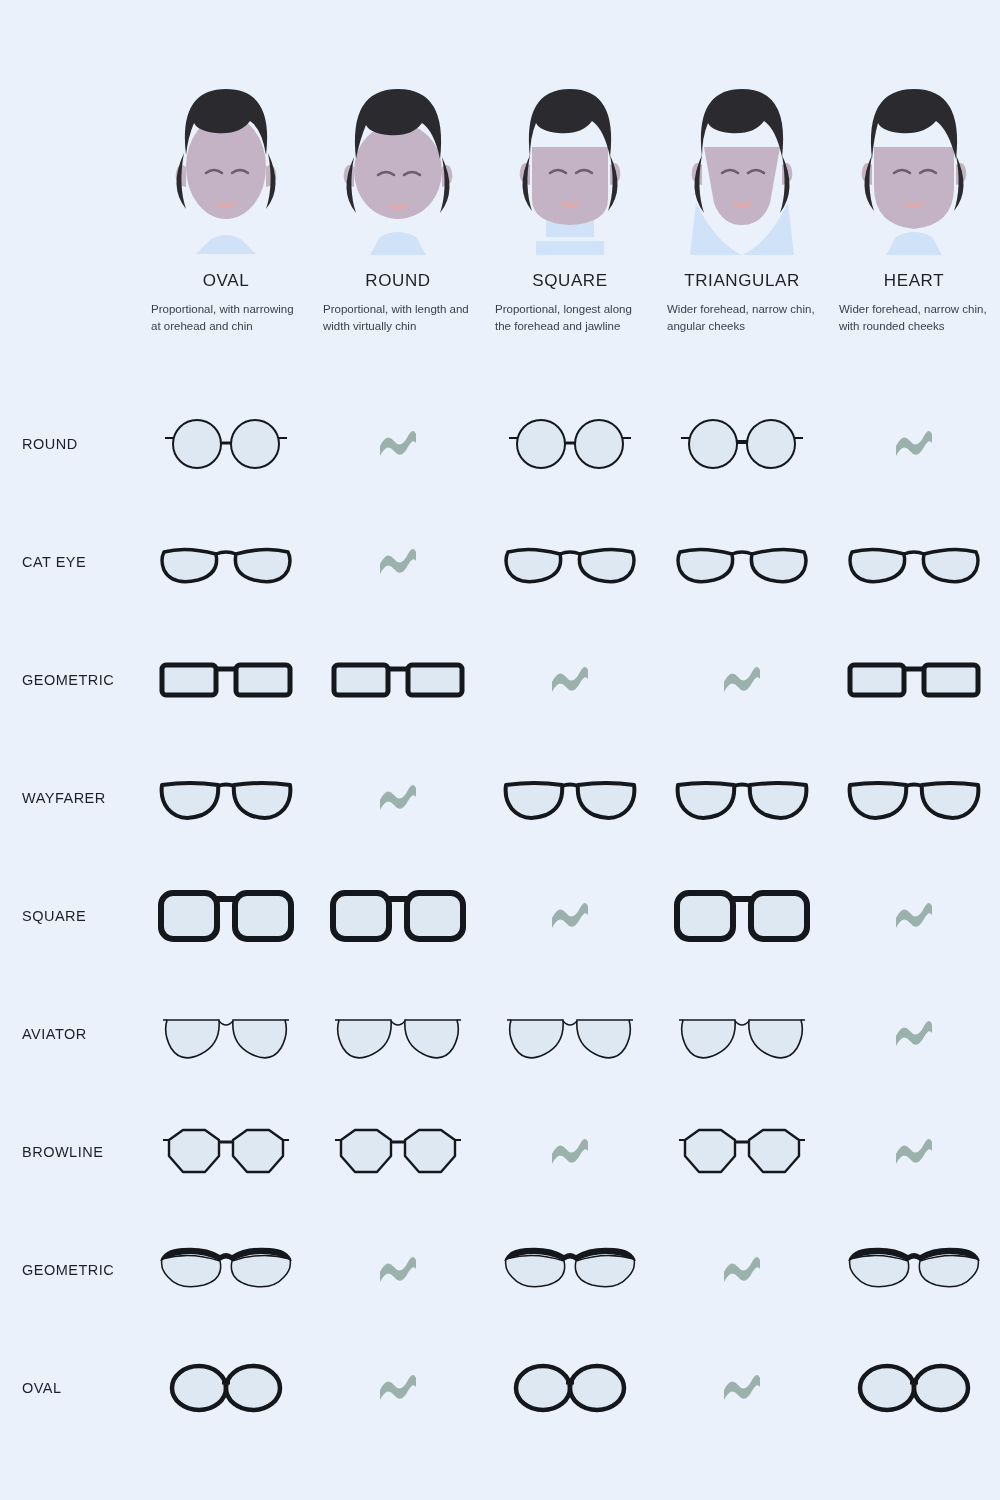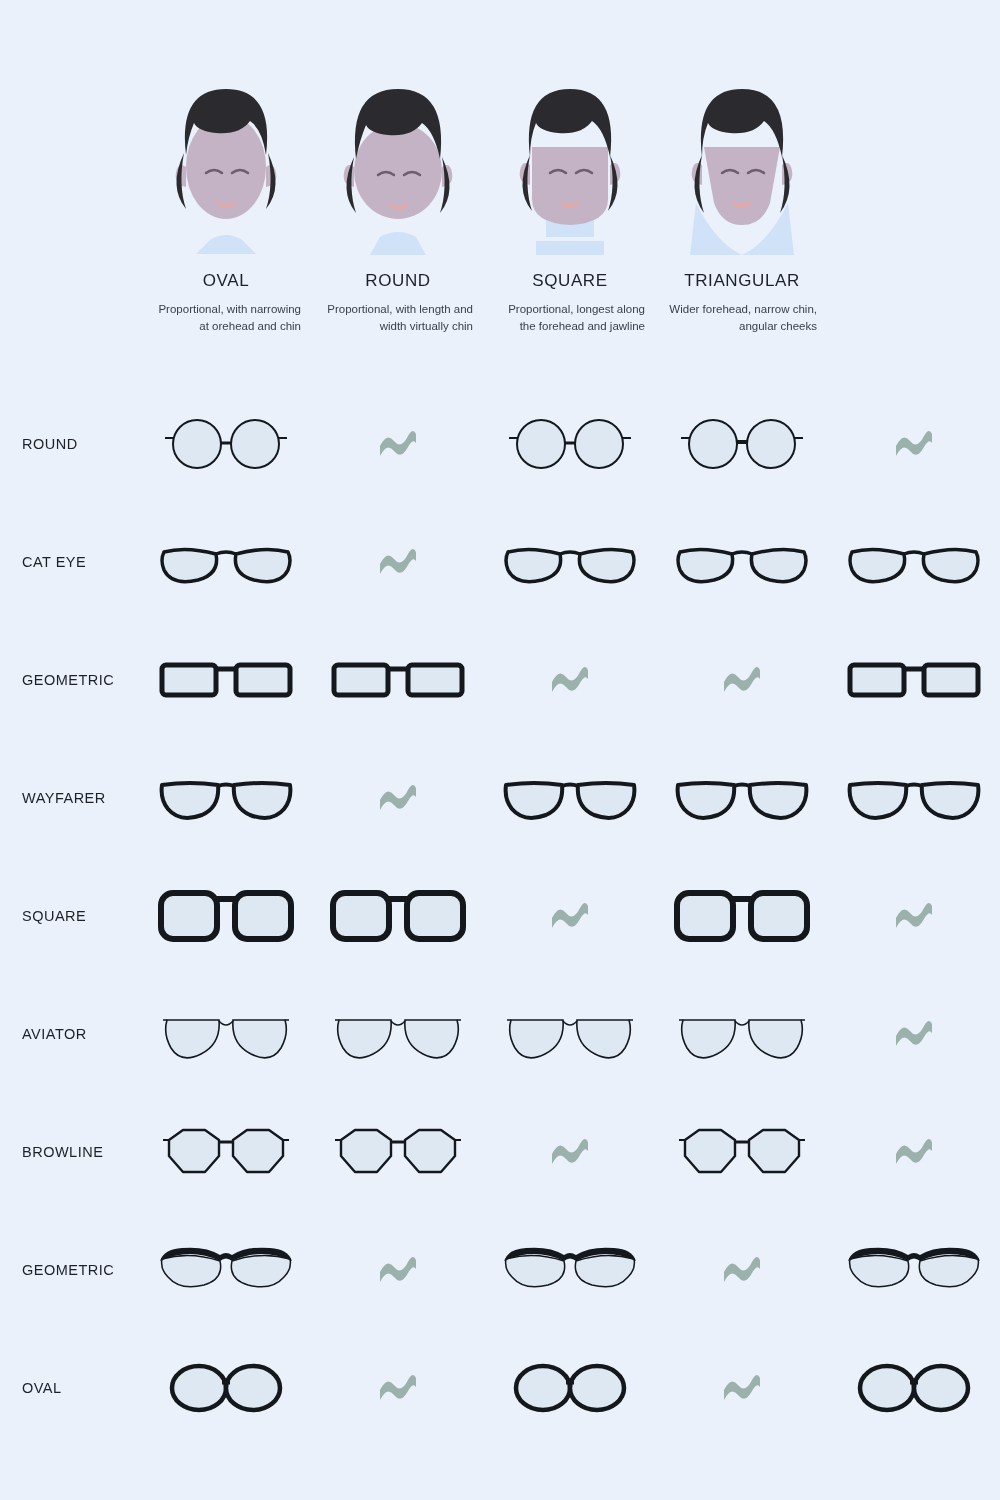--- a/index.html
+++ b/index.html
@@ -39,21 +39,21 @@
     margin-top: 16px;
     font-size: 17px;
     letter-spacing: 0.6px;
     color: #1d2127;
     text-align: center;
   }
   .face-desc {
     margin-top: 10px;
     font-size: 11.5px;
     line-height: 1.45;
-    text-align: right;
+    text-align: left;
     color: #3b4149;
     width: 150px;
   }
 
   
   .grid {
     position: absolute;
     top: 385px;
     left: 0;
     width: 1000px;
@@ -158,20 +158,38 @@
         <path d="M126 100 q6 34 -2 58 q18 -24 2 -58 z" fill="#2b2b2f"></path>
         <path d="M66 118 q8 -6 16 0" stroke="#6b5d6e" stroke-width="2.5" fill="none" stroke-linecap="round"></path>
         <path d="M92 118 q8 -6 16 0" stroke="#6b5d6e" stroke-width="2.5" fill="none" stroke-linecap="round"></path>
         <path d="M78 148 q8 6 16 0" stroke="#e3a9a9" stroke-width="3" fill="none" stroke-linecap="round"></path>
       </svg>
     </div>
     <div class="face-name">TRIANGULAR</div>
     <div class="face-desc">Wider forehead, narrow chin, angular cheeks</div>
   </div>
 
+  <div class="face-col">
+    <div class="face-art">
+      <svg width="172" height="200" viewBox="0 0 172 200">
+        <path d="M68 182 q18 -10 36 0 l10 18 h-56 z" fill="#cfe2f7"></path>
+        <path d="M46 92 h80 v40 q0 38 -40 42 q-40 -4 -40 -42 z" fill="#c3b3c4"></path>
+        <path d="M44 110 q-8 -6 -10 6 q-2 12 10 14 z" fill="#c3b3c4"></path>
+        <path d="M128 110 q8 -6 10 6 q2 12 -10 14 z" fill="#c3b3c4"></path>
+        <path d="M44 104 q-8 -70 42 -70 q50 0 42 70 q-8 -30 -20 -38 q-12 14 -36 12 q-18 -2 -22 -10 q-4 14 -6 36 z" fill="#2b2b2f"></path>
+        <path d="M44 100 q-6 32 2 56 q-18 -22 -2 -56 z" fill="#2b2b2f"></path>
+        <path d="M128 100 q6 32 -2 56 q18 -22 2 -56 z" fill="#2b2b2f"></path>
+        <path d="M66 118 q8 -6 16 0" stroke="#6b5d6e" stroke-width="2.5" fill="none" stroke-linecap="round"></path>
+        <path d="M92 118 q8 -6 16 0" stroke="#6b5d6e" stroke-width="2.5" fill="none" stroke-linecap="round"></path>
+        <path d="M78 148 q8 6 16 0" stroke="#e3a9a9" stroke-width="3" fill="none" stroke-linecap="round"></path>
+      </svg>
+    </div>
+    <div class="face-name">HEART</div>
+    <div class="face-desc">Wider forehead, narrow chin, with rounded cheeks</div>
+  </div>
 
 </div>
 
 <div class="grid">
 
   <div class="grid-row">
     <div class="row-label">ROUND</div>
     <div class="cell">
       <svg width="130" height="56" viewBox="0 0 130 56">
           <circle cx="36" cy="28" r="24" fill="#dde8f2" stroke="#14181d" stroke-width="2"></circle>

